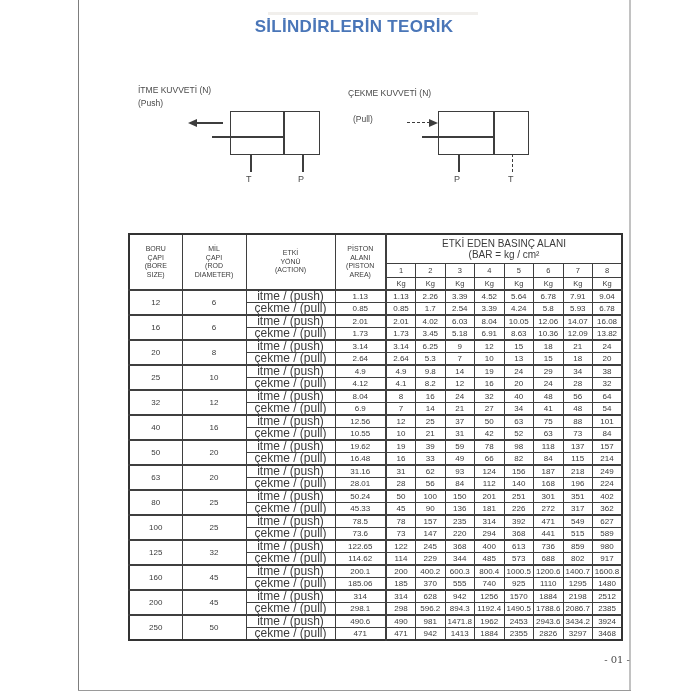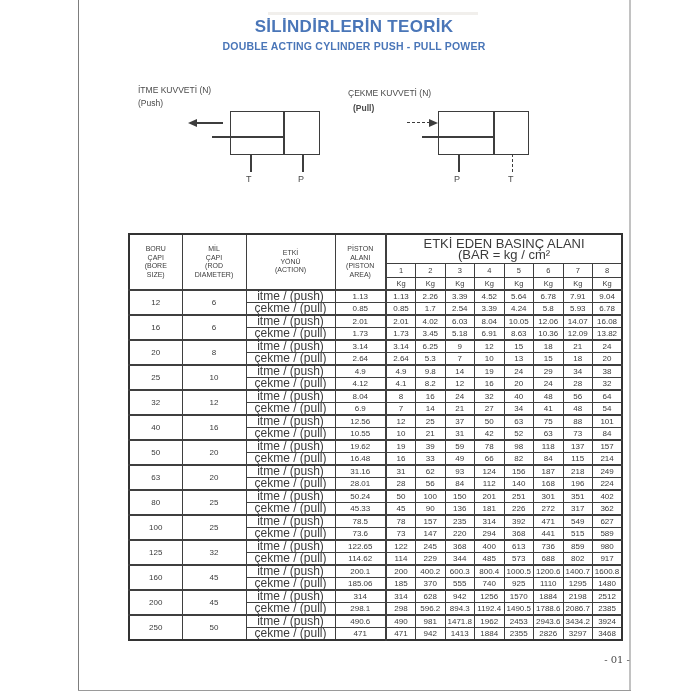--- a/index.html
+++ b/index.html
@@ -25,58 +25,57 @@
   .dash-h{position:absolute;height:0;border-top:1.5px dashed #3d3d3d;}
   .dash-v{position:absolute;width:0;border-left:1.5px dashed #3d3d3d;}
   .tri-left{position:absolute;width:0;height:0;border-top:4.5px solid transparent;border-bottom:4.5px solid transparent;border-right:9px solid #3d3d3d;}
   .tri-right{position:absolute;width:0;height:0;border-top:4.5px solid transparent;border-bottom:4.5px solid transparent;border-left:9px solid #3d3d3d;}
   .port-label{position:absolute;font-size:9px;color:#4a4a4a;}
 
   
   #tbl{position:absolute;left:128px;top:233px;width:493px;border-collapse:collapse;table-layout:fixed;color:#3b3b3b;border:2px solid #333;}
   #tbl td{border:1px solid #3f3f3f;padding:0;text-align:center;vertical-align:middle;font-size:8px;line-height:11px;height:11px;overflow:hidden;}
   #tbl .h-left{white-space:pre-line;font-size:7px;line-height:8.5px;height:auto;}
-  #tbl .h-group{white-space:pre-line;font-size:13px;line-height:11px;height:28px;}
+  #tbl .h-group{white-space:pre-line;font-size:10px;line-height:11px;height:28px;}
   #tbl .h-num{height:13px;font-size:7.5px;}
   #tbl .h-kg{height:10px;font-size:7.5px;}
   #tbl .first-val{border-left-width:2px;}
   #tbl .group-start td{border-top-width:2px;}
   #tbl .c-action{font-size:12px;}
 
   .footer{position:absolute;left:78px;top:654px;width:552px;text-align:right;font-family:"DejaVu Serif",serif;font-size:10px;color:#4a4a4a;}
 </style>
 </head>
 <body>
 
 <div id="page">
 
   <div class="frame-left"></div>
   <div class="frame-right"></div>
   <div class="frame-bottom"></div>
   <div class="top-smudge"></div>
 
   <div class="title-wrap">
     <div class="title-main accent" style="color: rgb(74, 118, 184);">SİLİNDİRLERİN TEORİK</div>
-    <div class="title-sub accent" style="color: rgb(74, 118, 184);">DOUBLE ACTING CYLINDER PUSH - PULL POWER</div>
   </div>
 
   <div class="diag-label" style="left:138px;top:85px;">İTME KUVVETİ (N)</div>
   <div class="diag-label" style="left:138px;top:98px;">(Push)</div>
   <div class="rect" style="left:230px;top:111px;width:88px;height:42px;"></div>
   <div class="vline" style="left:283px;top:111px;height:44px;"></div>
   <div class="hline" style="left:196px;top:122px;width:27px;"></div>
   <div class="tri-left" style="left:188px;top:118.5px;"></div>
   <div class="hline" style="left:212px;top:136px;width:71px;"></div>
   <div class="vline" style="left:250px;top:154px;height:18px;"></div>
   <div class="vline" style="left:302px;top:154px;height:18px;"></div>
   <div class="port-label" style="left:246px;top:174px;">T</div>
   <div class="port-label" style="left:298px;top:174px;">P</div>
 
   <div class="diag-label" style="left:348px;top:88px;">ÇEKME KUVVETİ (N)</div>
-  <div class="diag-label" style="left:353px;top:103px;font-weight:bold;">(Pull)</div>
+  <div class="diag-label" style="left:353px;top:114px;">(Pull)</div>
   <div class="rect" style="left:438px;top:111px;width:89px;height:42px;"></div>
   <div class="vline" style="left:493px;top:111px;height:44px;"></div>
   <div class="dash-h" style="left:407px;top:122px;width:23px;"></div>
   <div class="tri-right" style="left:429px;top:118.5px;"></div>
   <div class="hline" style="left:422px;top:136px;width:71px;"></div>
   <div class="vline" style="left:458px;top:154px;height:18px;"></div>
   <div class="dash-v" style="left:512px;top:154px;height:18px;"></div>
   <div class="port-label" style="left:454px;top:174px;">P</div>
   <div class="port-label" style="left:508px;top:174px;">T</div>
 

